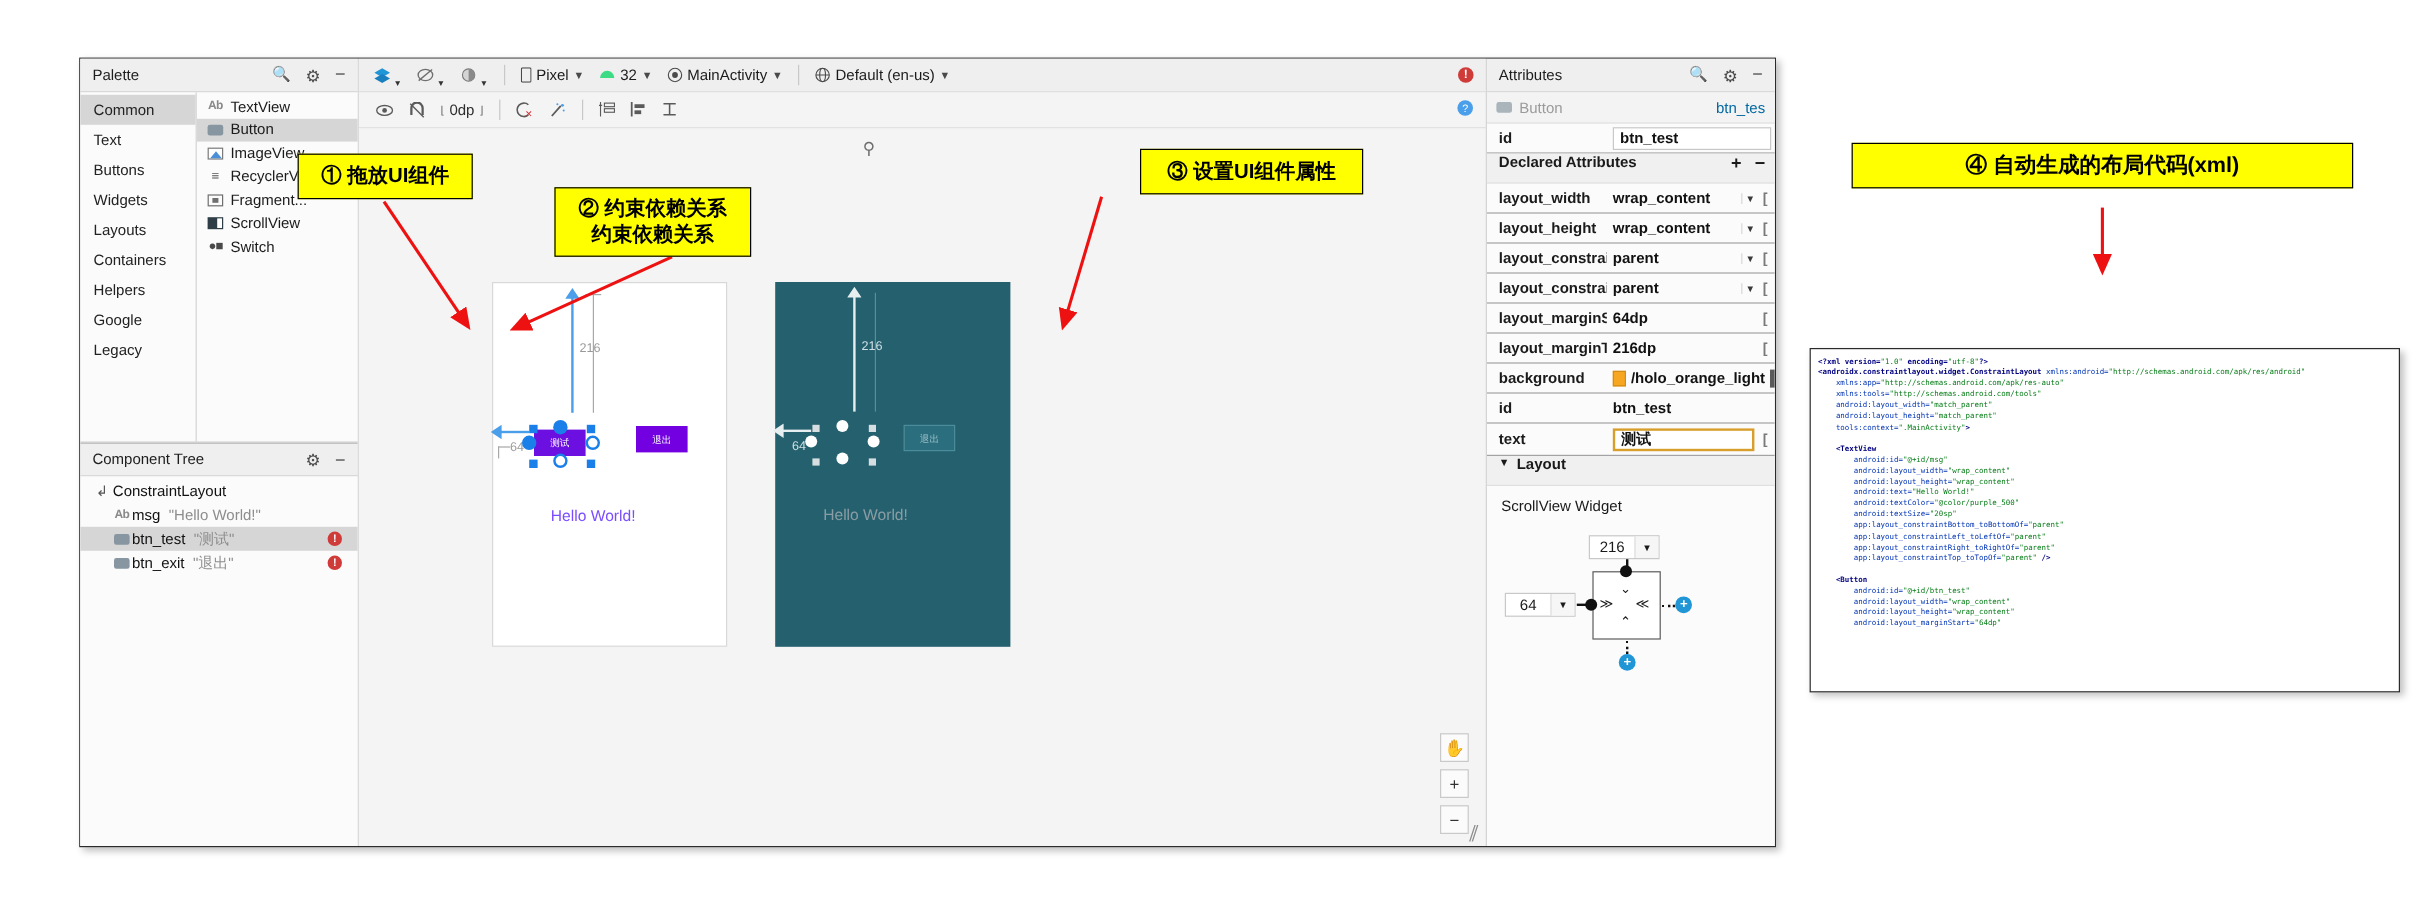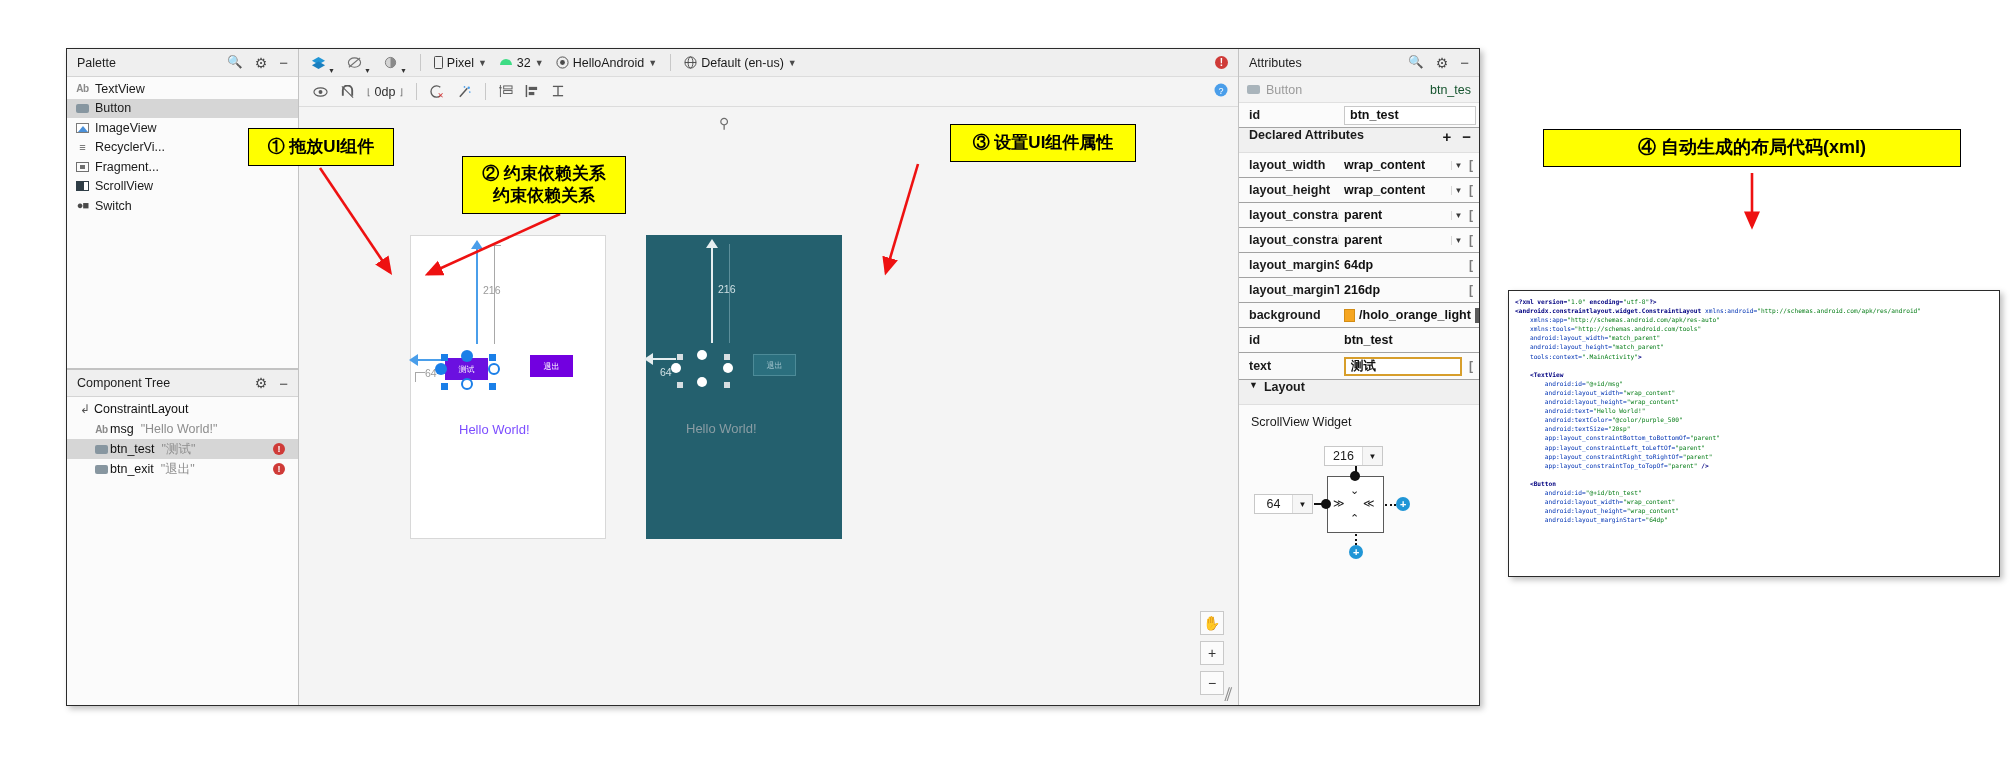--- a/index.html
+++ b/index.html
@@ -170,41 +170,52 @@
   .note {
     position:absolute; background:#ffff00; border:1.5px solid #000;
     color:#000; font-weight:bold; text-align:center;
     font-family:"Liberation Sans", sans-serif;
     display:flex; align-items:center; justify-content:center;
     line-height:1.28; z-index:40;
   }
   #note1 { left:248px; top:128px; width:146px; height:38px; font-size:17px; }
   #note2 { left:462px; top:156px; width:164px; height:58px; font-size:17px; flex-direction:column;}
   #note3 { left:950px; top:124px; width:186px; height:38px; font-size:17px; }
-  #note4 { left:1543px; top:129px; width:418px; height:38px; font-size:18px; }
+  #note4 { left:1543px; top:119px; width:418px; height:38px; font-size:18px; }
 
   svg.ann { position:absolute; left:0; top:0; width:2014px; height:769px; pointer-events:none; z-index:35; }
 </style>
 </head>
 <body>
 
 <div id="ide">
 
   <div id="leftcol">
 
     <div class="panel-header">
       <span class="ttl">Palette</span>
       <span class="hdr-icons">
         <span>🔍</span>
         <span style="font-size:14px;">⚙</span>
         <span style="font-size:15px;">−</span>
       </span>
     </div>
 
     <div id="palette-body">
+      <div id="palette-cats">
+        <div class="cat sel">Common</div>
+        <div class="cat">Text</div>
+        <div class="cat">Buttons</div>
+        <div class="cat">Widgets</div>
+        <div class="cat">Layouts</div>
+        <div class="cat">Containers</div>
+        <div class="cat">Helpers</div>
+        <div class="cat">Google</div>
+        <div class="cat">Legacy</div>
+      </div>
       <div id="palette-items">
         <div class="pitem">
           <span class="pico">
               <span class="g-ab">Ab</span>
             </span>
           <span>TextView</span>
         </div>
         <div class="pitem sel">
           <span class="pico">
               <i class="g-btn"></i>
@@ -322,21 +333,21 @@
             <path d="M1 8 A6 6 0 0 1 13 8 Z" fill="#3ddc84"></path>
           </svg>
         <span>32</span>
         <span class="caret">▼</span>
       </div>
       <div class="tb-btn">
         <svg width="13" height="13" viewBox="0 0 14 14">
             <circle cx="7" cy="7" r="6" fill="none" stroke="#4a4a4a"></circle>
             <circle cx="7" cy="7" r="2.6" fill="#4a4a4a"></circle>
           </svg>
-        <span>HelloAndroid</span>
+        <span>MainActivity</span>
         <span class="caret">▼</span>
       </div>
       <div class="tb-sep"></div>
       <div class="tb-btn">
         <svg width="13" height="13" viewBox="0 0 14 14">
             <circle cx="7" cy="7" r="6" fill="none" stroke="#4a4a4a"></circle>
             <ellipse cx="7" cy="7" rx="2.6" ry="6" fill="none" stroke="#4a4a4a"></ellipse>
             <line x1="1" y1="7" x2="13" y2="7" stroke="#4a4a4a"></line>
           </svg>
         <span>Default (en-us)</span>
@@ -498,21 +509,21 @@
         <span style="font-size:15px;">−</span>
       </span>
     </div>
 
     <div id="attr-sub">
       <span>
           <i class="g-btn" style="background:#a9b4bb;"></i>
         </span>
       <span>Button</span>
       <span class="gap"></span>
-      <span style="color:#14532d;">btn_tes</span>
+      <span style="color:#0369a1;">btn_tes</span>
     </div>
 
     <div class="arow">
       <span class="akey">id</span>
       <span class="aval">
         <span class="afield">btn_test</span>
       </span>
     </div>
 
     <div class="sectionhdr">

